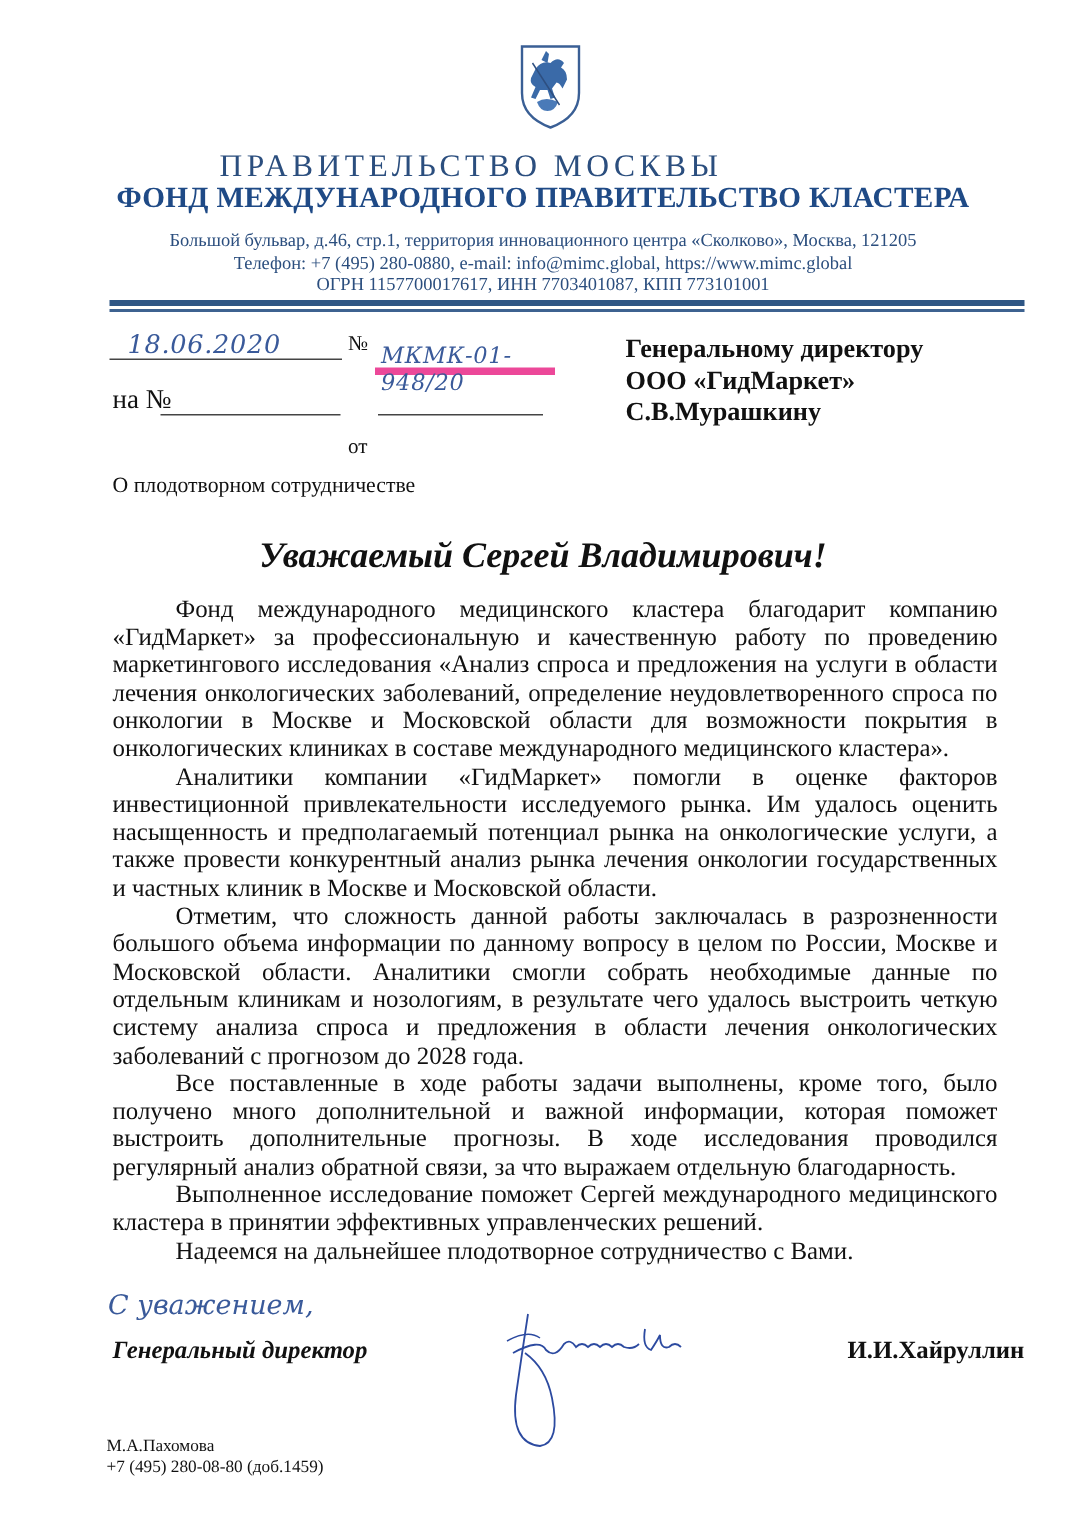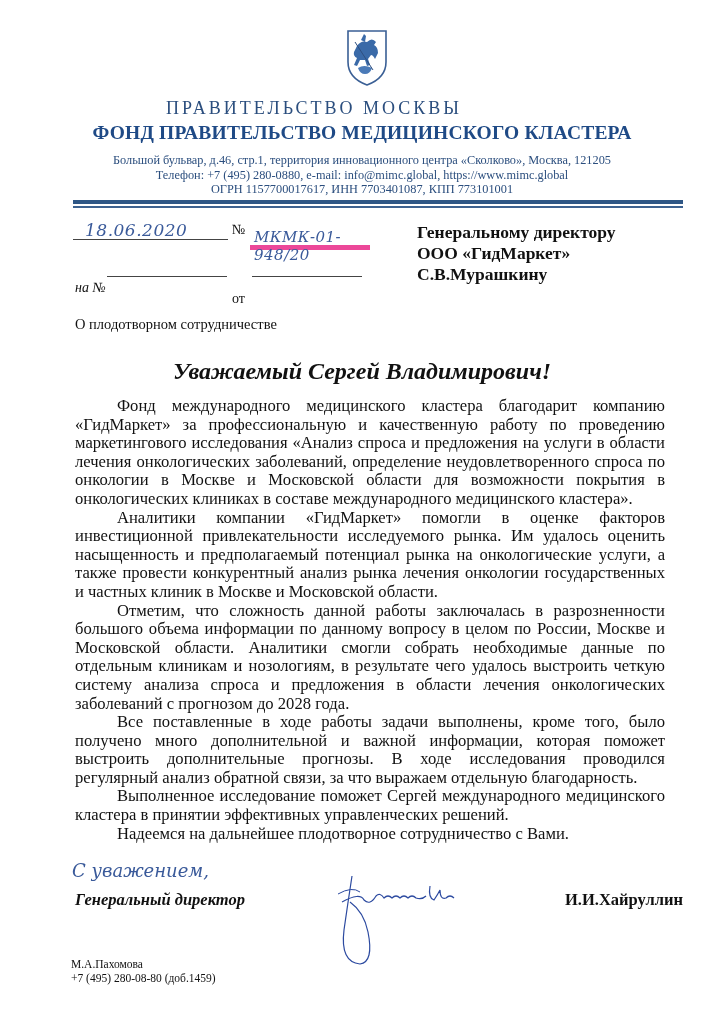--- a/index.html
+++ b/index.html
@@ -3,32 +3,32 @@
   <meta charset="utf-8">
   <style>
     html, body { margin: 0; padding: 0; }
     body {
       width: 724px; height: 1024px; background: #ffffff; position: relative; overflow: hidden;
       font-family: "Liberation Serif", "DejaVu Serif", serif; color: #111;
     }
     .abs { position: absolute; }
     
     .crest { left: 345px; top: 28px; width: 44px; height: 60px; }
-    .gov { left: 0; width: 628px; top: 98px; text-align: center; font-size: 18px; letter-spacing: 3px; color: #2b4e7e; }
+    .gov { left: 0; width: 628px; top: 98px; text-align: center; font-size: 21px; letter-spacing: 3px; color: #2b4e7e; }
     .fund { left: 0; width: 724px; top: 122px; text-align: center; font-size: 19.5px; font-weight: bold; color: #1f4a86; letter-spacing: 0.2px; }
     .addr { left: 0; width: 724px; top: 153px; text-align: center; font-size: 12.3px; line-height: 14.5px; color: #2b4e7e; }
     .rule1 { left: 73px; top: 200px; width: 610px; height: 4px; background: #2e5685; }
     .rule2 { left: 73px; top: 206px; width: 610px; height: 1.5px; background: #3d6290; }
 
     
     .hand { font-family: "DejaVu Serif", serif; font-style: italic; color: #3a5a9a; }
     .ref-date { left: 73px; top: 220px; width: 155px; height: 20px; border-bottom: 1px solid #444; font-size: 17px; padding-left: 12px; box-sizing: border-box; letter-spacing: 0.5px; }
     .ref-no-label { left: 232px; top: 222px; font-size: 14px; }
     .ref-no { left: 250px; top: 228px; width: 120px; height: 22px; border-bottom: 5px solid #ec4899; font-size: 15px; padding-left: 4px; box-sizing: border-box; letter-spacing: 0.5px; }
-    .on-label { left: 75px; top: 280px; font-size: 14px; font-style: italic; }
+    .on-label { left: 75px; top: 256px; font-size: 18px; }
     .on-line { left: 107px; top: 262px; width: 120px; height: 14px; border-bottom: 1px solid #444; }
     .from-label { left: 232px; top: 262px; font-size: 14px; margin-top: 29px; }
     .from-line { left: 252px; top: 262px; width: 110px; height: 14px; border-bottom: 1px solid #444; }
 
     .recipient { left: 417px; top: 222px; font-size: 17.5px; font-weight: bold; line-height: 21px; }
 
     .subject { left: 75px; top: 316px; font-size: 14.5px; }
     .greeting { left: 0; width: 724px; top: 358px; text-align: center; font-size: 24px; font-weight: bold; font-style: italic; }
 
     .body-text { left: 75px; top: 397px; width: 590px; font-size: 16.6px; line-height: 18.6px; text-align: justify; }
@@ -47,21 +47,21 @@
 <div class="abs crest">
   <svg width="44" height="60" viewBox="0 0 44 60">
     <path d="M3 3 H41 V34 Q41 50 22 57 Q3 50 3 34 Z" fill="#ffffff" stroke="#3a5f95" stroke-width="1.6"></path>
     <path d="M12 18 q4 -6 10 -4 q5 -5 9 0 l-2 3 q4 2 4 8 l-3 6 q-2 -4 -4 -4 l-3 4 l2 6 l-3 1 l-2 -6 l-5 0 l-3 6 l-3 -1 l3 -7 q-4 -2 -3 -6 z" fill="#3a6aa8"></path>
     <path d="M16 12 l3 -6 l2 2 l-1 6 z" fill="#3a6aa8"></path>
     <path d="M13 40 q6 -4 14 0 q-2 6 -7 6 q-5 0 -7 -6 z" fill="#4a7ab8"></path>
     <line x1="10" y1="14" x2="28" y2="42" stroke="#2e4f80" stroke-width="1"></line>
   </svg>
 </div>
 <div class="abs gov">ПРАВИТЕЛЬСТВО МОСКВЫ</div>
-<div class="abs fund">ФОНД ПРАВИТЕЛЬСТВО МЕДИЦИНСКОГО КЛАСТЕРА</div>
+<div class="abs fund">ФОНД МЕЖДУНАРОДНОГО ПРАВИТЕЛЬСТВО КЛАСТЕРА</div>
 <div class="abs addr">
   <div>Большой бульвар, д.46, стр.1, территория инновационного центра «Сколково», Москва, 121205</div>
   <div>Телефон: +7 (495) 280-0880, e-mail: info@mimc.global, https://www.mimc.global</div>
   <div>ОГРН 1157700017617, ИНН 7703401087, КПП 773101001</div>
 </div>
 <div class="abs rule1"></div>
 <div class="abs rule2"></div>
 
 <div class="abs ref-date hand">18.06.2020</div>
 <div class="abs ref-no-label">№</div>

